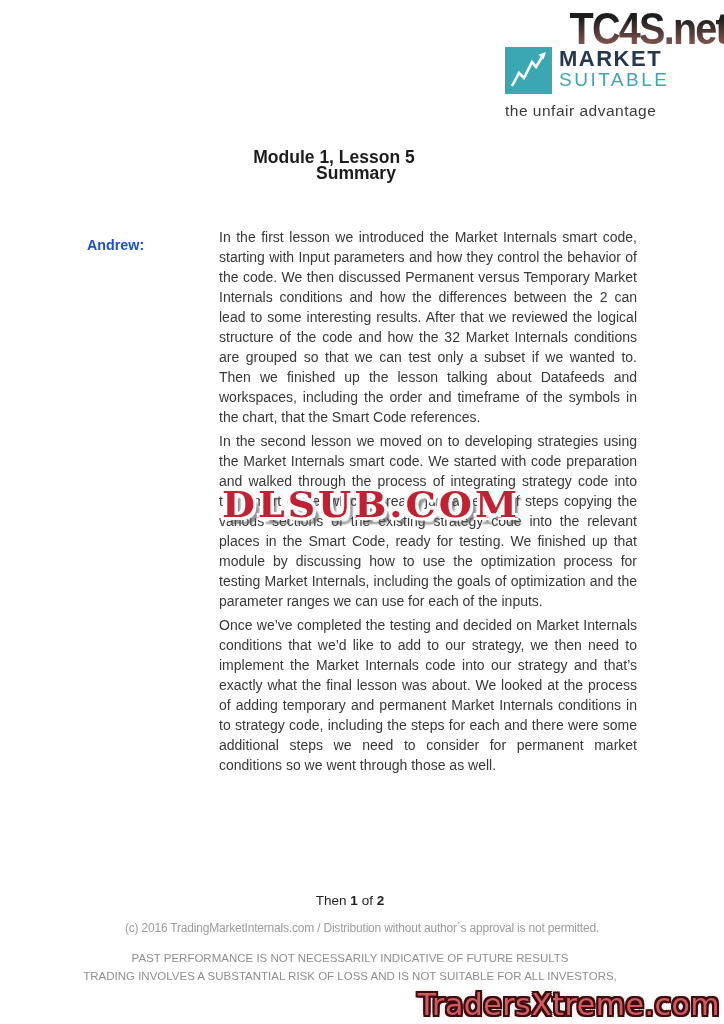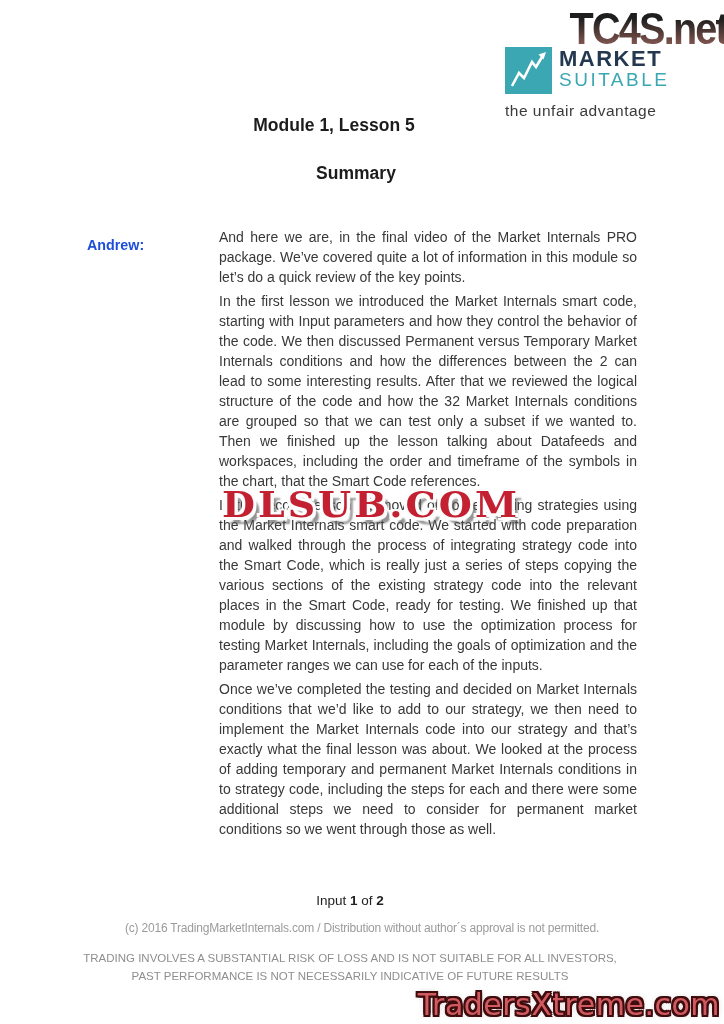--- a/index.html
+++ b/index.html
@@ -28,21 +28,21 @@
     color:var(--navy); line-height:21px;
   }
   .brand-internals {
     display:block; font-size:19px; letter-spacing:2.5px;
     color:var(--teal); line-height:21px; font-weight:500;
   }
   .brand-tagline { margin-top:8px; font-size:15.5px; color:#3b3b3b; letter-spacing:.5px; }
 
   
   .doc-title {
-    position:absolute; top:115px; left:0; width:668px; text-align:center;
+    position:absolute; top:147px; left:0; width:668px; text-align:center;
     font-size:17.5px; font-weight:bold; color:#1c1c1c;
   }
   .doc-subtitle {
     position:absolute; top:163px; left:0; width:712px; text-align:center;
     font-size:17.5px; font-weight:bold; color:#1c1c1c;
   }
 
   
   .transcript { position:absolute; top:227px; left:87px; width:550px; }
   .speaker {
@@ -115,32 +115,31 @@
       </div>
     </div>
     <div class="brand-tagline">the unfair advantage</div>
   </div>
 
   <div class="doc-title">Module 1, Lesson 5</div>
   <div class="doc-subtitle">Summary</div>
 
   <div class="transcript">
     <div class="speaker">Andrew:</div>
-    <p class="para">And here we are, in the final video of the Market Internals PRO package. We’ve covered quite a lot of information in this module so let’s do a quick review of the key points.</p>
     <p class="para">In the first lesson we introduced the Market Internals smart code, starting with Input parameters and how they control the behavior of the code. We then discussed Permanent versus Temporary Market Internals conditions and how the differences between the 2 can lead to some interesting results. After that we reviewed the logical structure of the code and how the 32 Market Internals conditions are grouped so that we can test only a subset if we wanted to. Then we finished up the lesson talking about Datafeeds and workspaces, including the order and timeframe of the symbols in the chart, that the Smart Code references.</p>
     <p class="para">In the second lesson we moved on to developing strategies using the Market Internals smart code. We started with code preparation and walked through the process of integrating strategy code into the Smart Code, which is really just a series of steps copying the various sections of the existing strategy code into the relevant places in the Smart Code, ready for testing. We finished up that module by discussing how to use the optimization process for testing Market Internals, including the goals of optimization and the parameter ranges we can use for each of the inputs.</p>
     <p class="para">Once we’ve completed the testing and decided on Market Internals conditions that we’d like to add to our strategy, we then need to implement the Market Internals code into our strategy and that’s exactly what the final lesson was about. We looked at the process of adding temporary and permanent Market Internals conditions in to strategy code, including the steps for each and there were some additional steps we need to consider for permanent market conditions so we went through those as well.</p>
   </div>
 
   <div class="dlsub">DLSUB.COM</div>
 
-  <div class="page-line"><span>Input </span><b>1</b><span> of </span><b>2</b></div>
+  <div class="page-line"><span>Then </span><b>1</b><span> of </span><b>2</b></div>
 
   <div class="copyright">(c) 2016 TradingMarketInternals.com / Distribution without author´s approval is not permitted.</div>
 
   <div class="disclaimer">
+    <div>PAST PERFORMANCE IS NOT NECESSARILY INDICATIVE OF FUTURE RESULTS</div>
     <div>TRADING INVOLVES A SUBSTANTIAL RISK OF LOSS AND IS NOT SUITABLE FOR ALL INVESTORS,</div>
-    <div>PAST PERFORMANCE IS NOT NECESSARILY INDICATIVE OF FUTURE RESULTS</div>
   </div>
 
   <div class="tradersxtreme">TradersXtreme.com</div>
 
 </div>
 
 </body></html>

